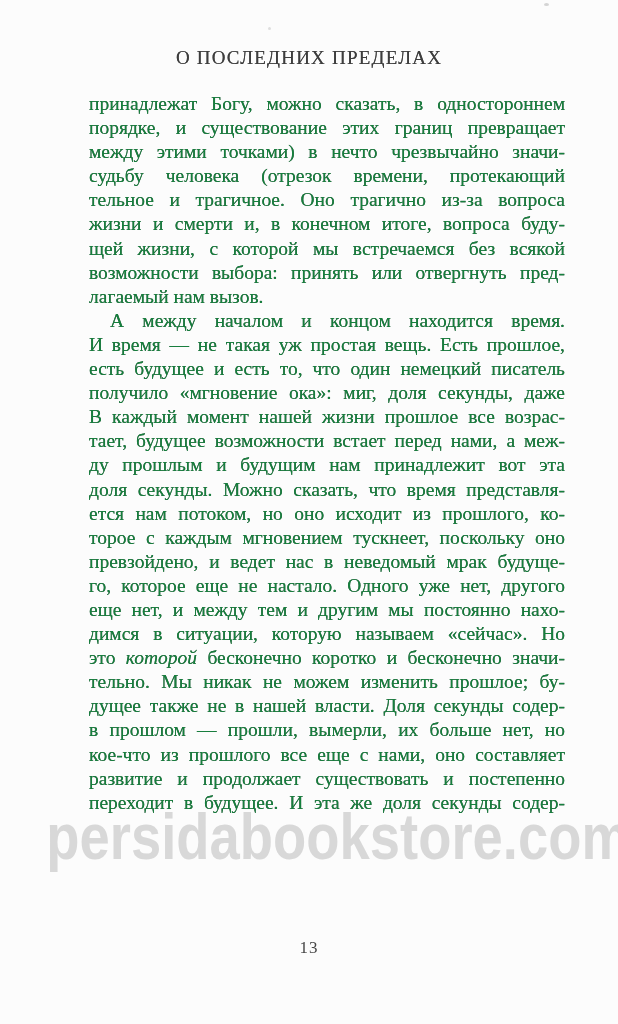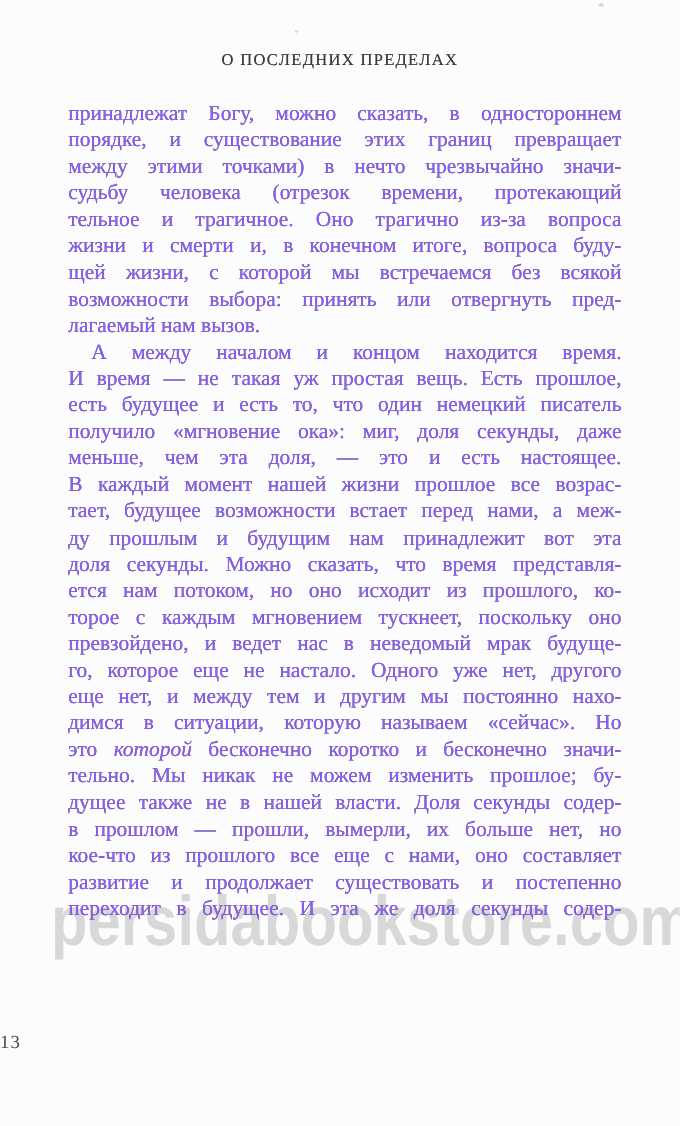--- a/index.html
+++ b/index.html
@@ -10,41 +10,42 @@
     background: #fcfcfc;
     overflow: hidden;
     font-family: "Liberation Serif", "DejaVu Serif", serif;
   }
   .running-head {
     position: absolute;
     top: 47px;
     left: 0;
     width: 100%;
     text-align: center;
-    font-size: 15px;
+    font-size: 19px;
     letter-spacing: 1.2px;
     color: #3d3d3d;
     z-index: 2;
     text-shadow: 0 0 0.4px rgba(61,61,61,0.8);
   }
   .body-text {
     position: absolute;
     top: 92px;
     left: 62px;
     width: 503px;
     z-index: 2;
   }
   .line {
     font-size: 19.5px;
     line-height: 24.1px;
     height: 24.1px;
-    color: #8b5cf6;
+    color: #15803d;
     text-shadow: 0 0 0.45px rgba(49,49,49,0.85);
     text-align: left;
     white-space: normal;
+    margin-left: 27px;
   }
   .line.j {
     text-align: justify;
     text-align-last: justify;
   }
   .line.indent { text-indent: 21px; }
   .line .it { font-style: italic; }
   .watermark {
     position: absolute;
     top: 800px;
@@ -60,20 +61,21 @@
     transform-origin: 50% 50%;
     letter-spacing: 0px;
     z-index: 1;
     filter: blur(0.6px);
   }
   .page-number {
     position: absolute;
     top: 938px;
     left: 0;
     width: 100%;
+    text-align: center;
     font-size: 17px;
     letter-spacing: 1px;
     color: #474747;
     z-index: 2;
   }
   .speck {
     position: absolute;
     border-radius: 50%;
     z-index: 1;
   }
@@ -95,21 +97,20 @@
       <div class="line j"><span>судьбу человека (отрезок времени, протекающий</span></div>
       <div class="line j"><span>тельное и трагичное. Оно трагично из-за вопроса</span></div>
       <div class="line j"><span>жизни и смерти и, в конечном итоге, вопроса буду-</span></div>
       <div class="line j"><span>щей жизни, с которой мы встречаемся без всякой</span></div>
       <div class="line j"><span>возможности выбора: принять или отвергнуть пред-</span></div>
       <div class="line"><span>лагаемый нам вызов.</span></div>
       <div class="line j indent"><span>А между началом и концом находится время.</span></div>
       <div class="line j"><span>И время — не такая уж простая вещь. Есть прошлое,</span></div>
       <div class="line j"><span>есть будущее и есть то, что один немецкий писатель</span></div>
       <div class="line j"><span>получило «мгновение ока»: миг, доля секунды, даже</span></div>
-      <div class="line j"><span>меньше, чем эта доля, — это и есть настоящее.</span></div>
       <div class="line j"><span>В каждый момент нашей жизни прошлое все возрас-</span></div>
       <div class="line j"><span>тает, будущее возможности встает перед нами, а меж-</span></div>
       <div class="line j"><span>ду прошлым и будущим нам принадлежит вот эта</span></div>
       <div class="line j"><span>доля секунды. Можно сказать, что время представля-</span></div>
       <div class="line j"><span>ется нам потоком, но оно исходит из прошлого, ко-</span></div>
       <div class="line j"><span>торое с каждым мгновением тускнеет, поскольку оно</span></div>
       <div class="line j"><span>превзойдено, и ведет нас в неведомый мрак будуще-</span></div>
       <div class="line j"><span>го, которое еще не настало. Одного уже нет, другого</span></div>
       <div class="line j"><span>еще нет, и между тем и другим мы постоянно нахо-</span></div>
       <div class="line j"><span>димся в ситуации, которую называем «сейчас». Но</span></div>

